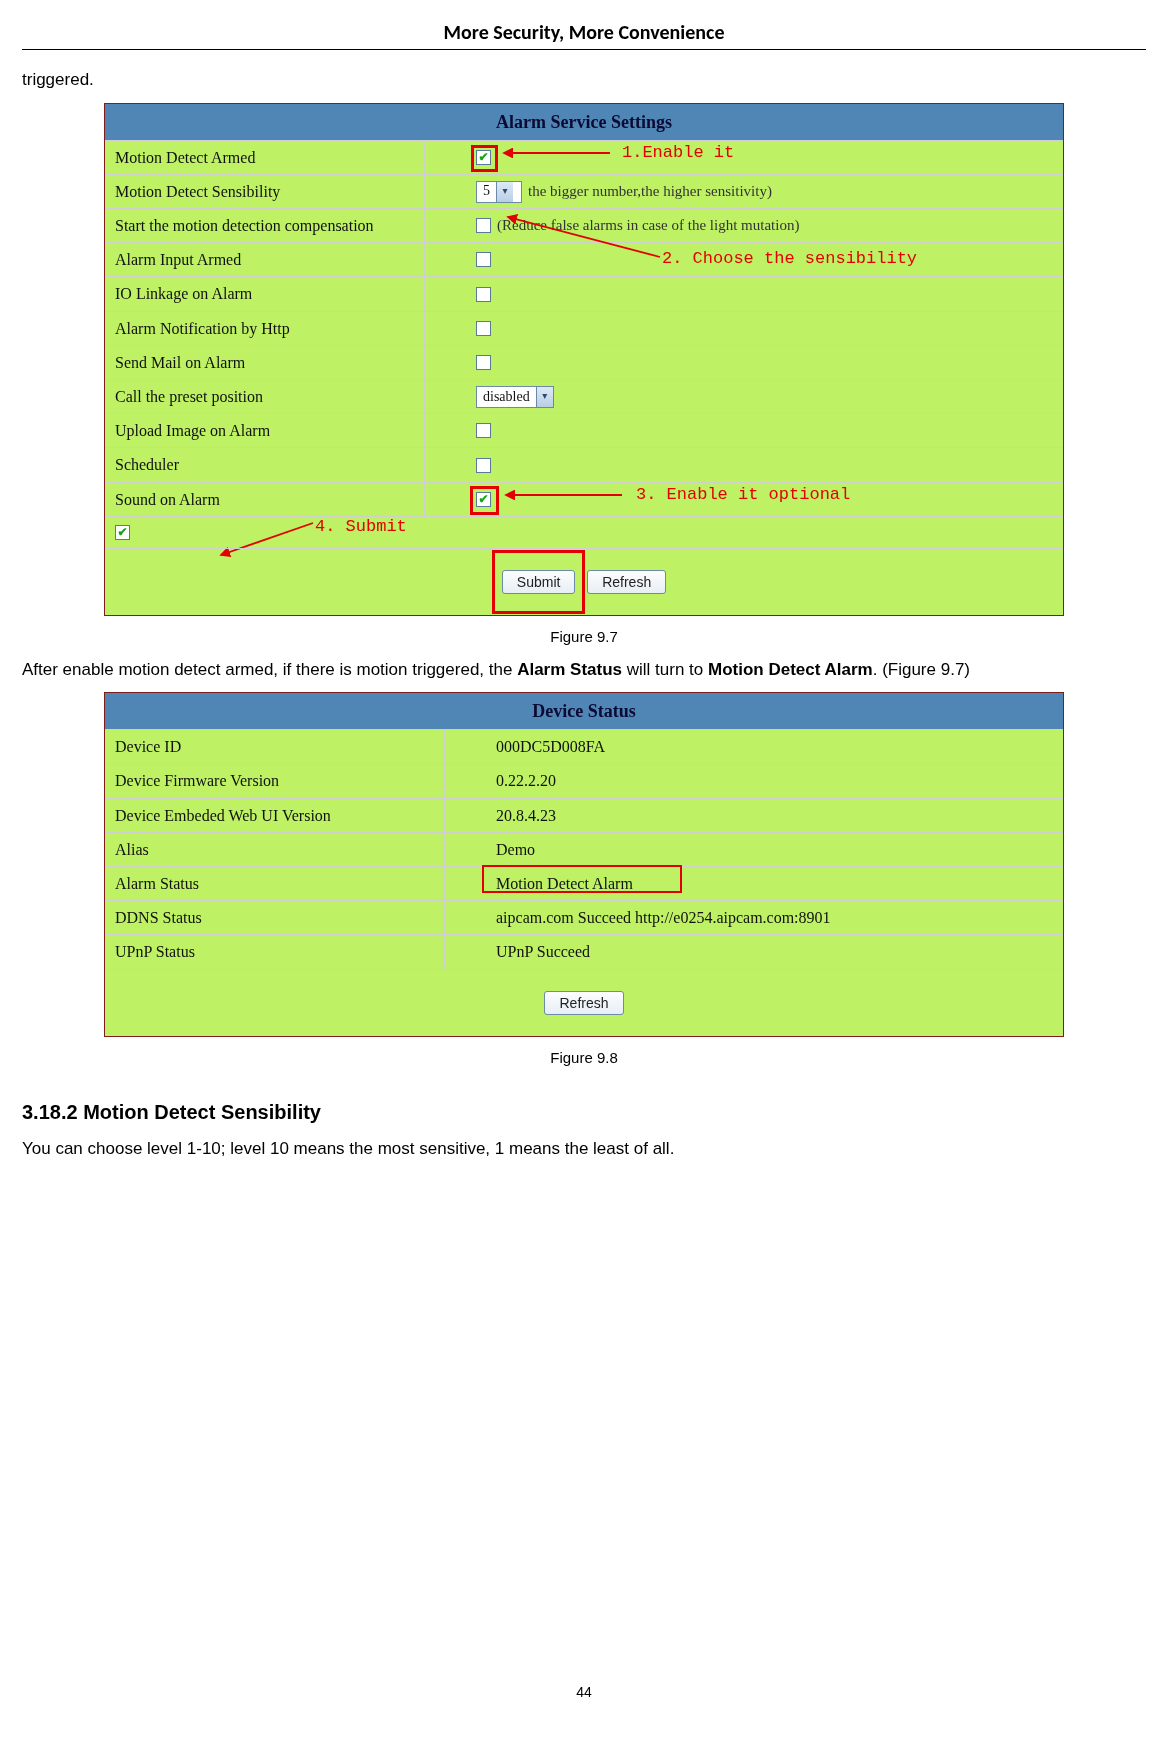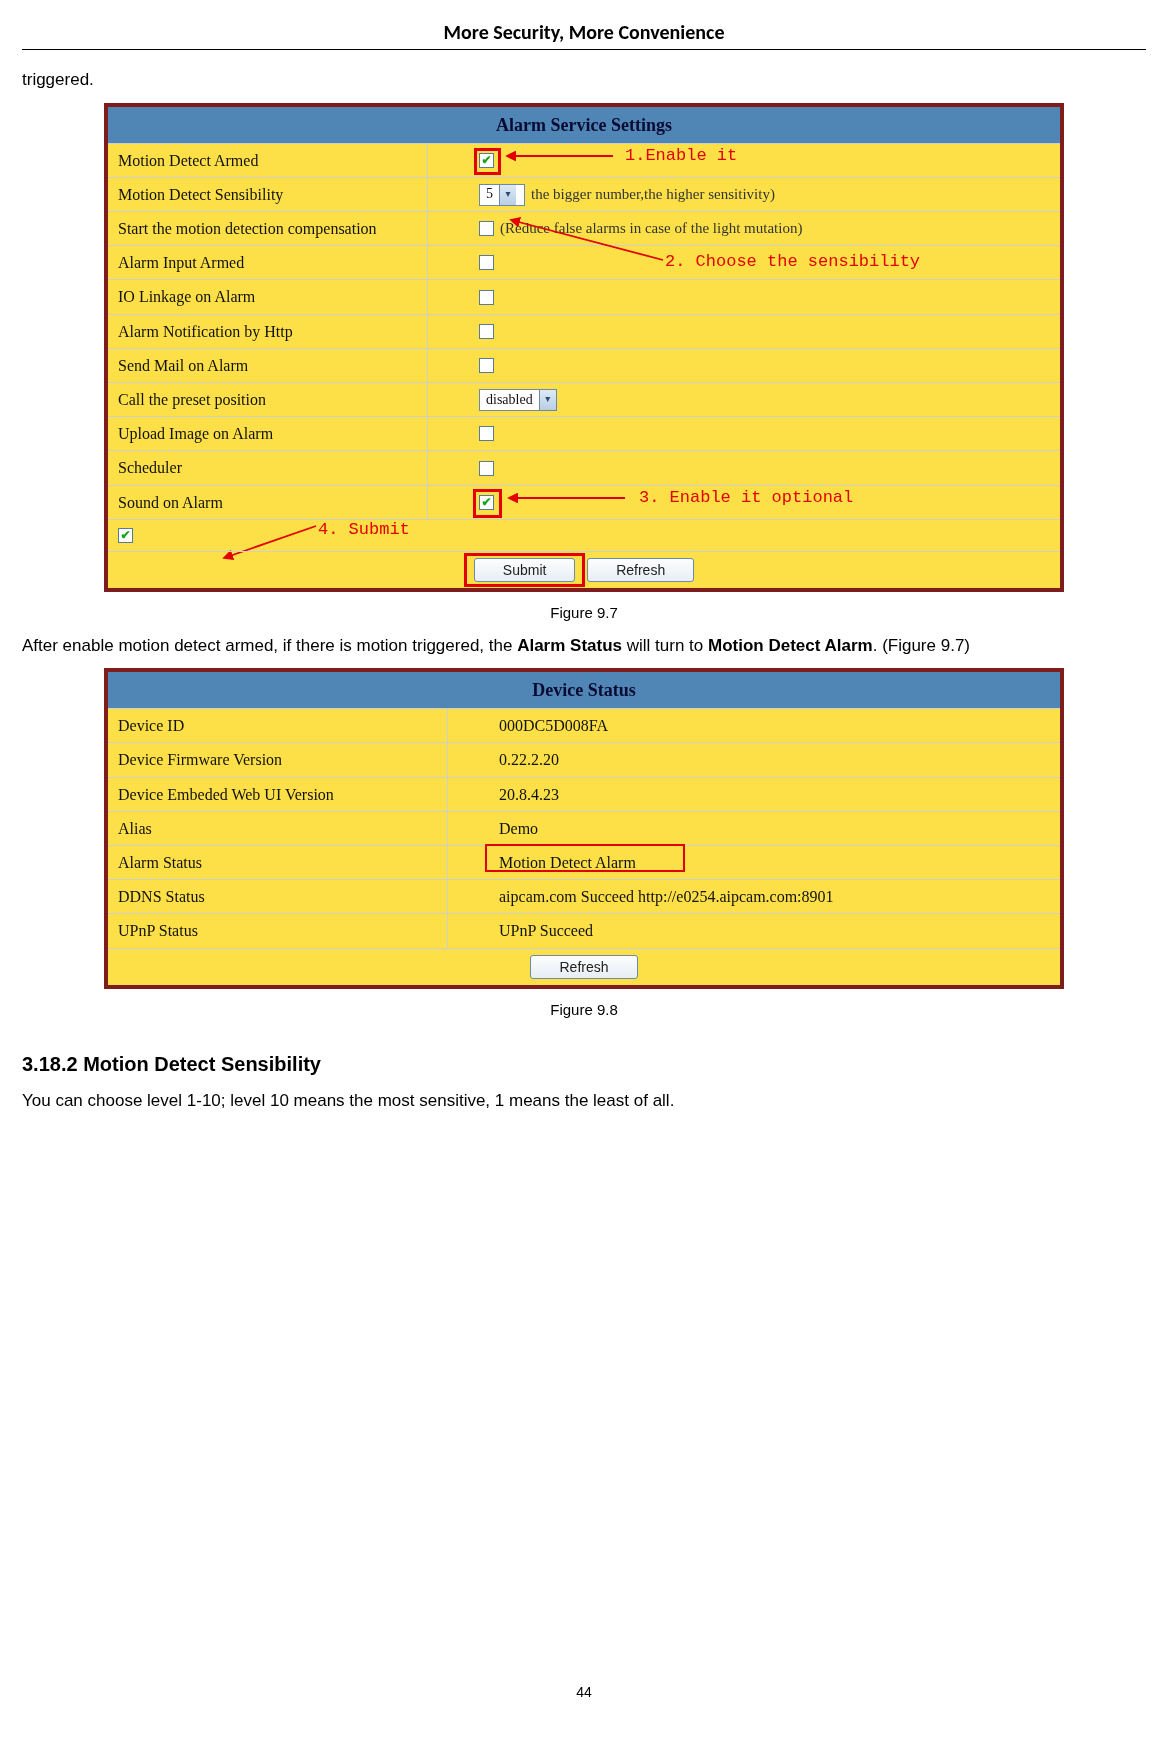--- a/index.html
+++ b/index.html
@@ -36,22 +36,22 @@
     bottom: 16px;
     text-align: center;
     font-size: 14px;
   }
   .page-wrap { position: relative; min-height: 1700px; }
 
   
   .panel {
     width: 960px;
     margin: 8px auto 10px auto;
-    border: 4px solid #7f1d1d;
-    background: #fde047;
+    border: 1px solid #7f1d1d;
+    background: #bef264;
     font-family: "Times New Roman", Times, serif;
   }
   .panel-title {
     background: #4f86b6;
     color: #0a0a33;
     text-align: center;
     font-weight: bold;
     font-size: 18px;
     padding: 5px 4px;
   }
@@ -80,27 +80,27 @@
   }
   .button-row {
     text-align: center;
     padding: 6px;
     border-top: 1px solid #cfcfcf;
   }
   .btn {
     display: inline-block;
     font-family: Arial, sans-serif;
     font-size: 14px;
-    padding: 3px 28px;
+    padding: 3px 14px;
     border: 1px solid #6a8caa;
     border-radius: 3px;
     background: linear-gradient(#fdfdfd, #e7eef5);
     color: #222;
     cursor: pointer;
-    margin: 0 4px;
+    margin: 15px 4px;
   }
   .checkbox {
     width: 15px; height: 15px;
     border: 1px solid #5a7a9a;
     display: inline-flex;
     align-items: center;
     justify-content: center;
     font-size: 12px;
     color: #17a317;
     background: #fff;

